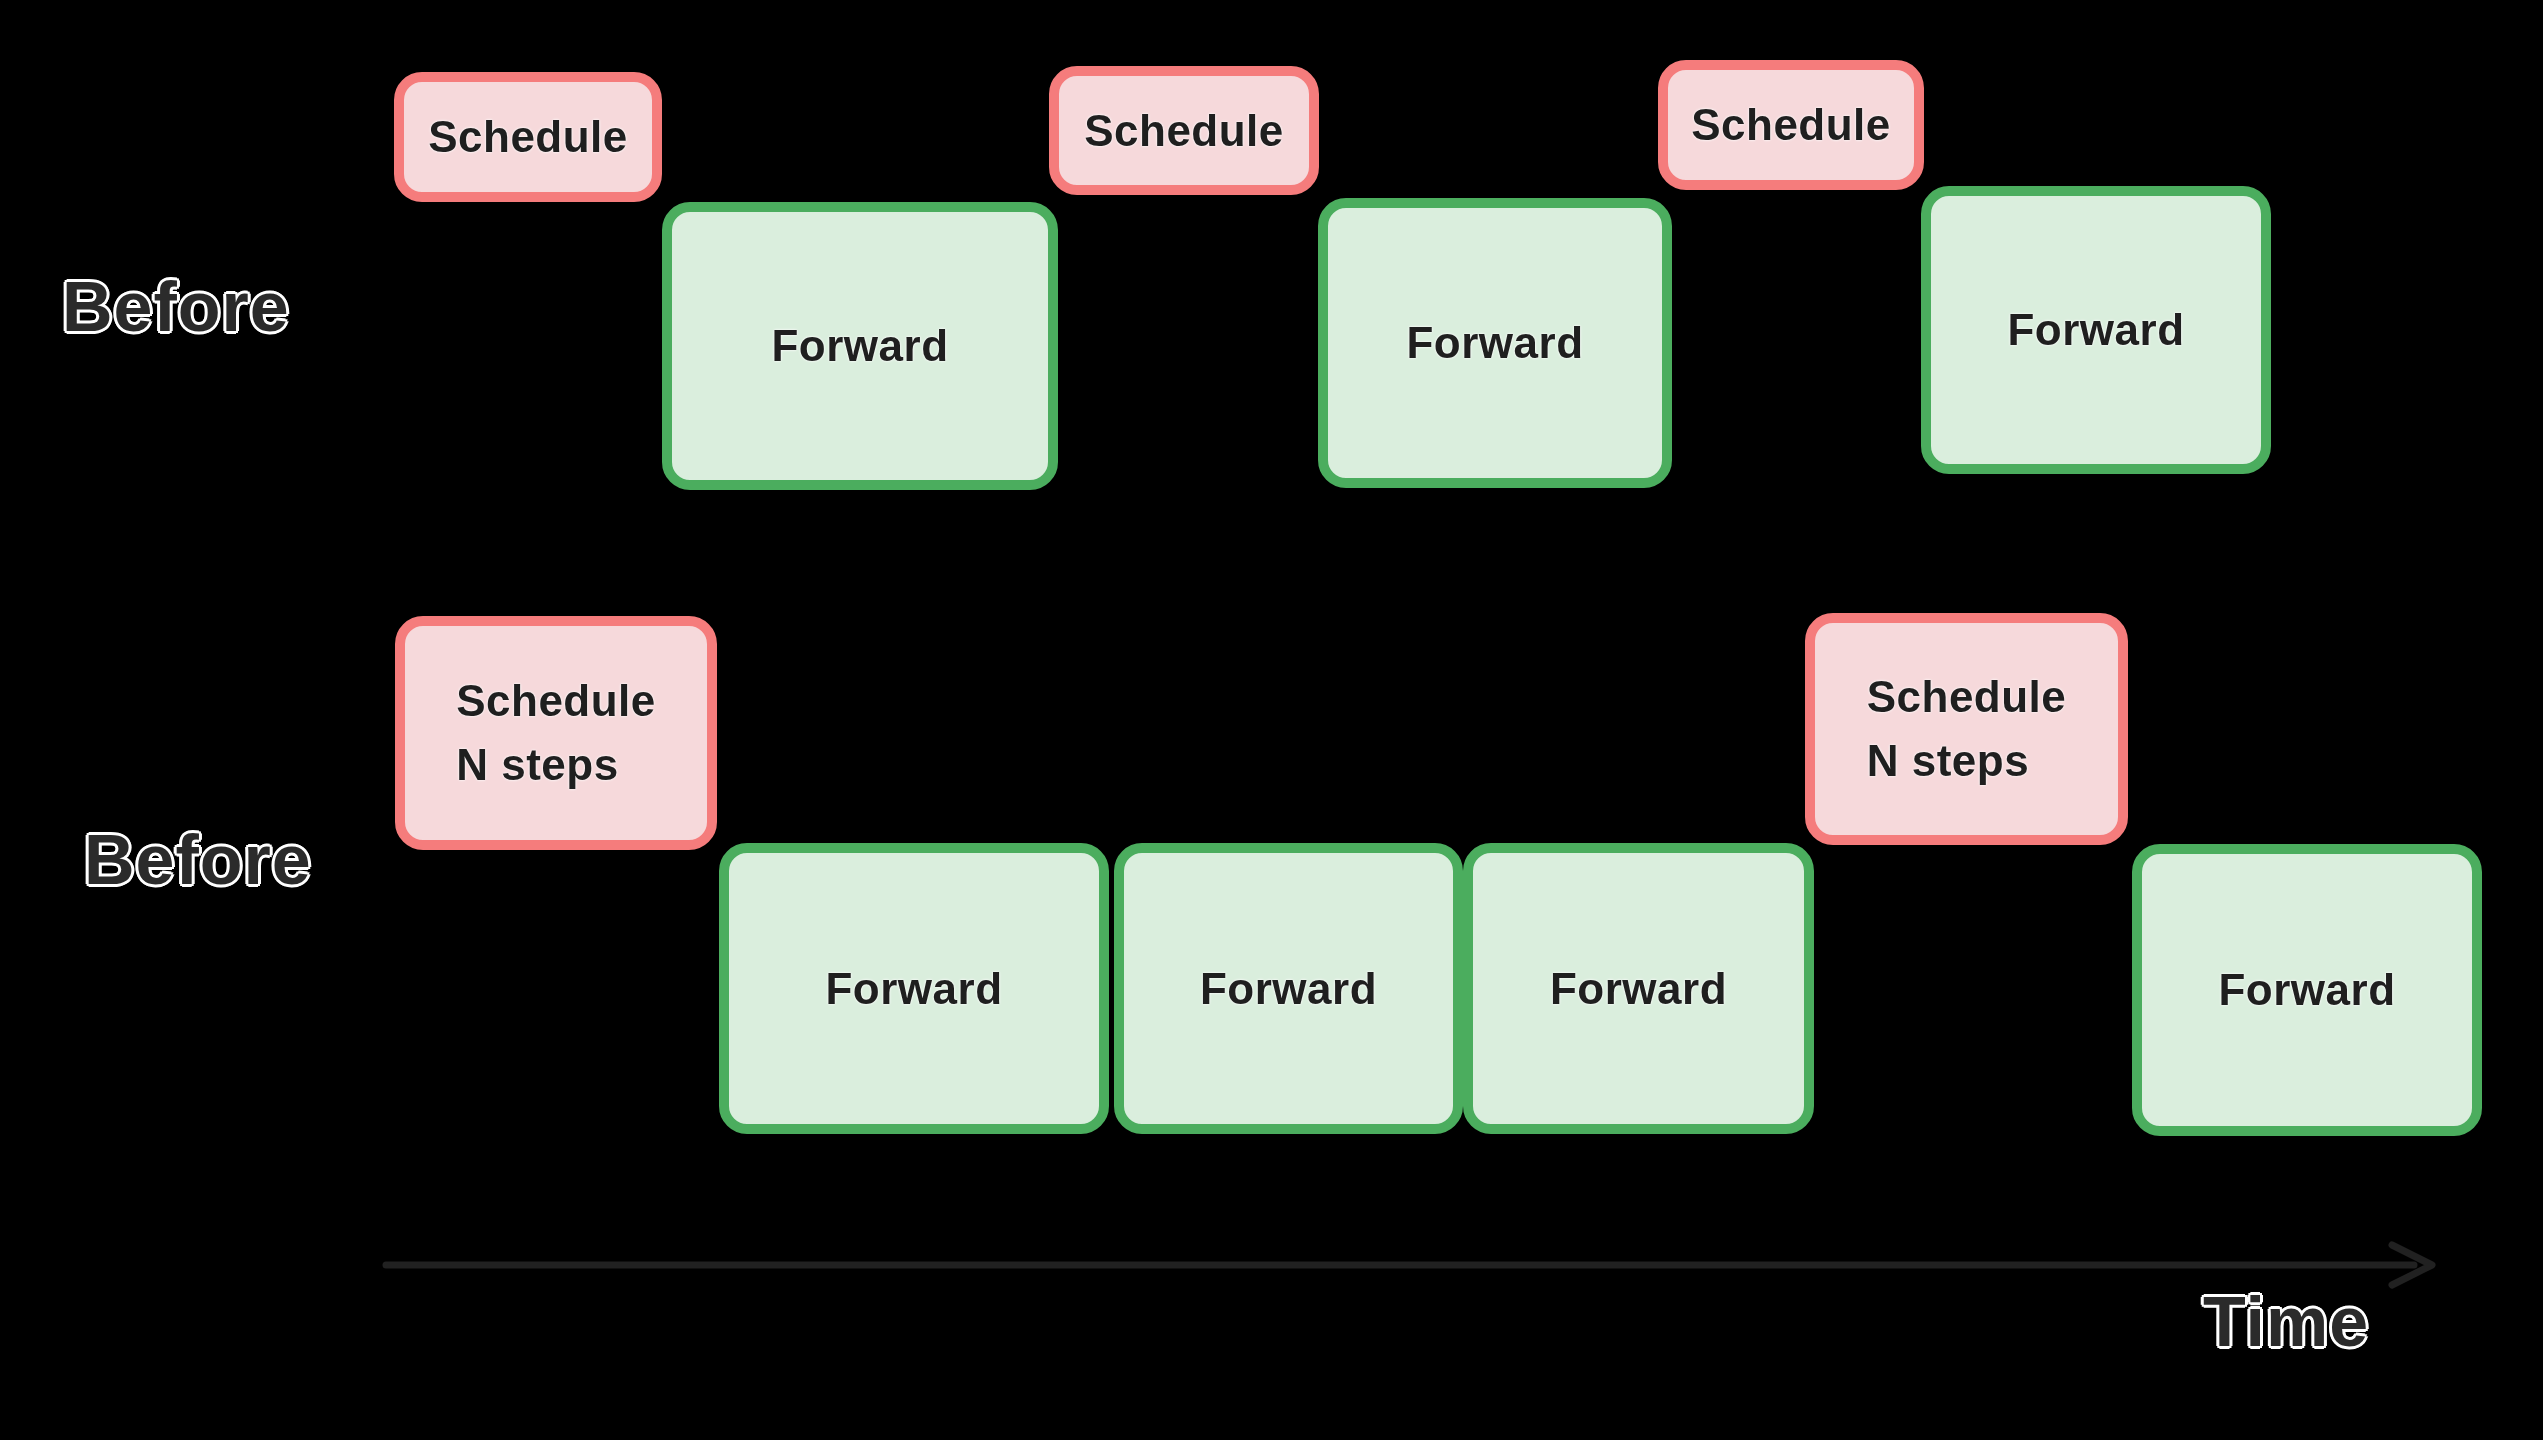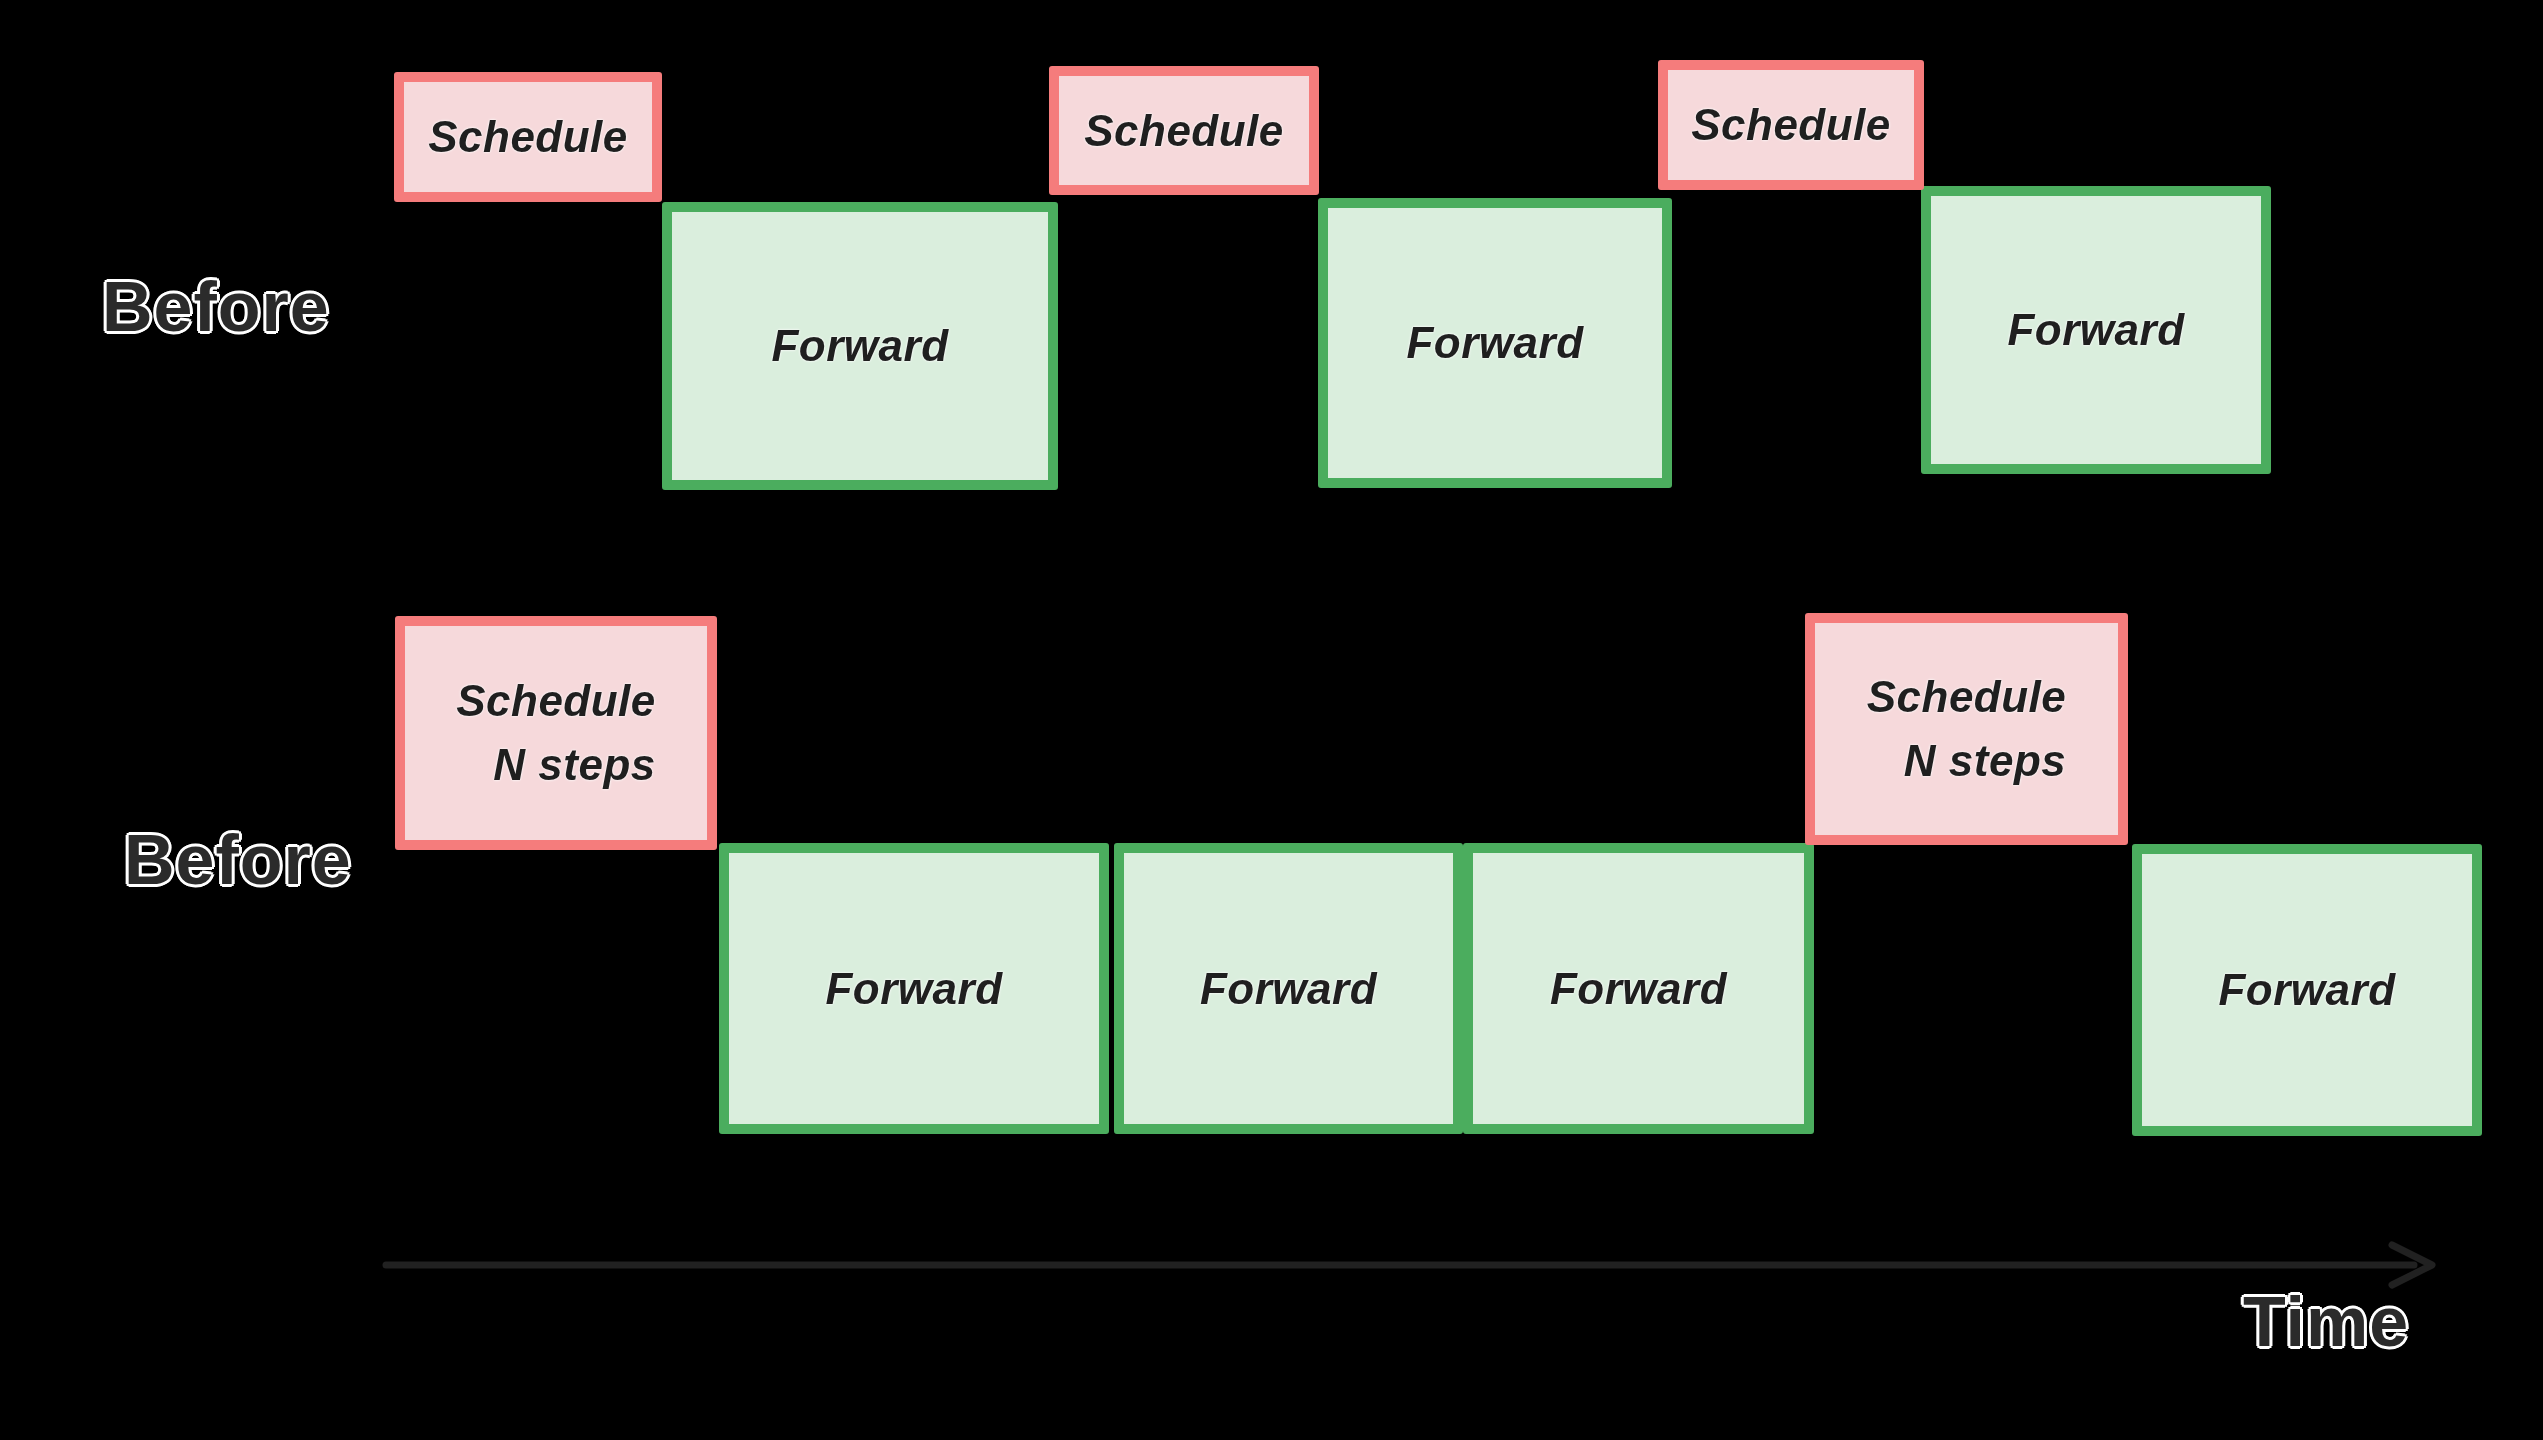--- a/index.html
+++ b/index.html
@@ -12,26 +12,25 @@
     width: 2543px;
     height: 1440px;
     background: var(--background, #000000);
     overflow: hidden;
     font-family: "Liberation Sans", "DejaVu Sans", sans-serif;
   }
   
   .box {
     position: absolute;
     box-sizing: border-box;
-    border-radius: 3px;
+    border-radius: 28px;
     display: flex;
     align-items: center;
     justify-content: center;
-    text-align: right;
-    font-style: italic;
+    text-align: left;
   }
   .box.schedule {
     background: var(--schedule-fill, #f6d9db);
     border: 10px solid var(--schedule-border, #f57c7c);
     z-index: 2;
   }
   .box.forward {
     background: var(--forward-fill, #daeedd);
     border: 10px solid var(--forward-border, #4bad5e);
     z-index: 1;
@@ -57,21 +56,20 @@
     letter-spacing: 1px;
     text-shadow:
        3px  0   0 var(--label-outline, #ffffff),
       -3px  0   0 var(--label-outline, #ffffff),
        0    3px 0 var(--label-outline, #ffffff),
        0   -3px 0 var(--label-outline, #ffffff),
        2px  2px 0 var(--label-outline, #ffffff),
       -2px  2px 0 var(--label-outline, #ffffff),
        2px -2px 0 var(--label-outline, #ffffff),
       -2px -2px 0 var(--label-outline, #ffffff);
-    margin-left: 40px;
   }
   
   .time-arrow {
     position: absolute;
     left: 368px;
     top: 1228px;
     z-index: 0;
   }
   .time-arrow .stroke {
     stroke: var(--arrow, #212121);

